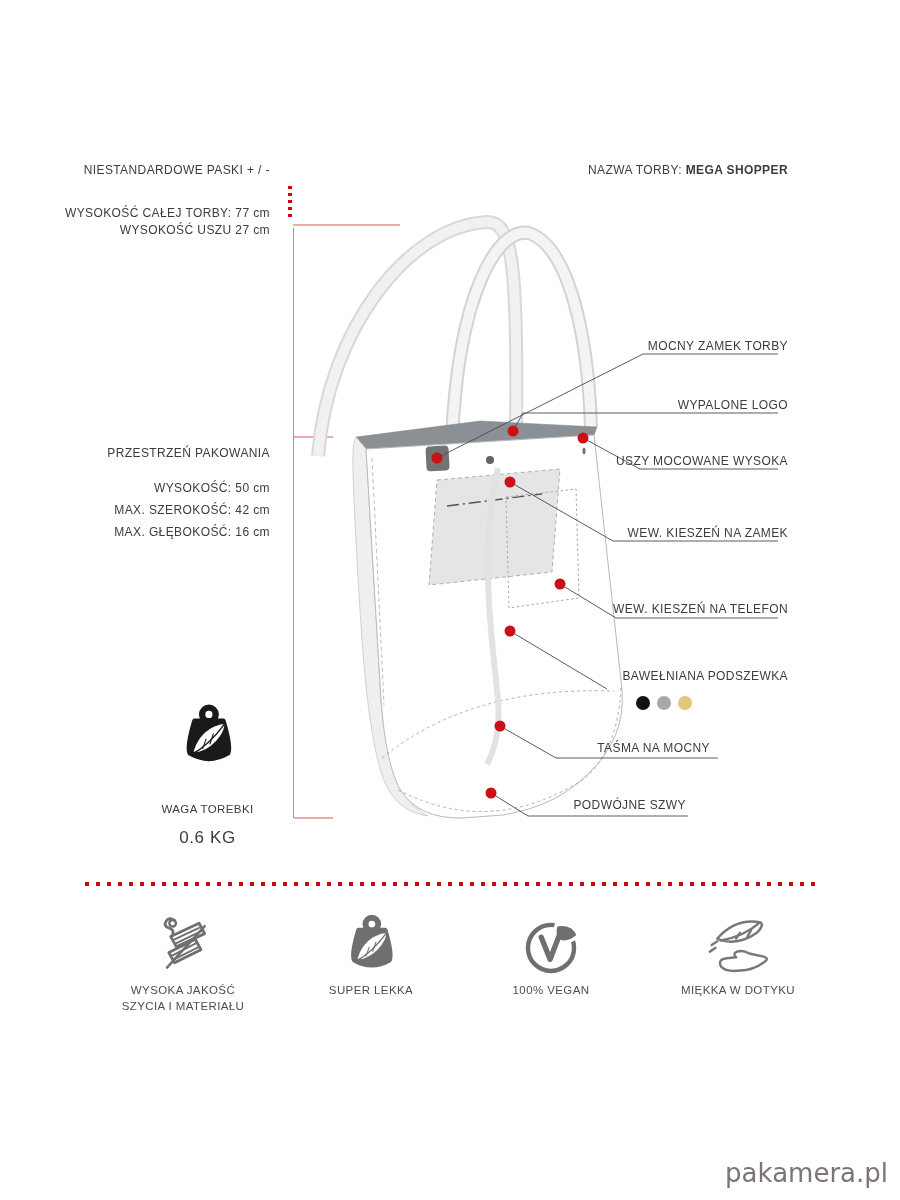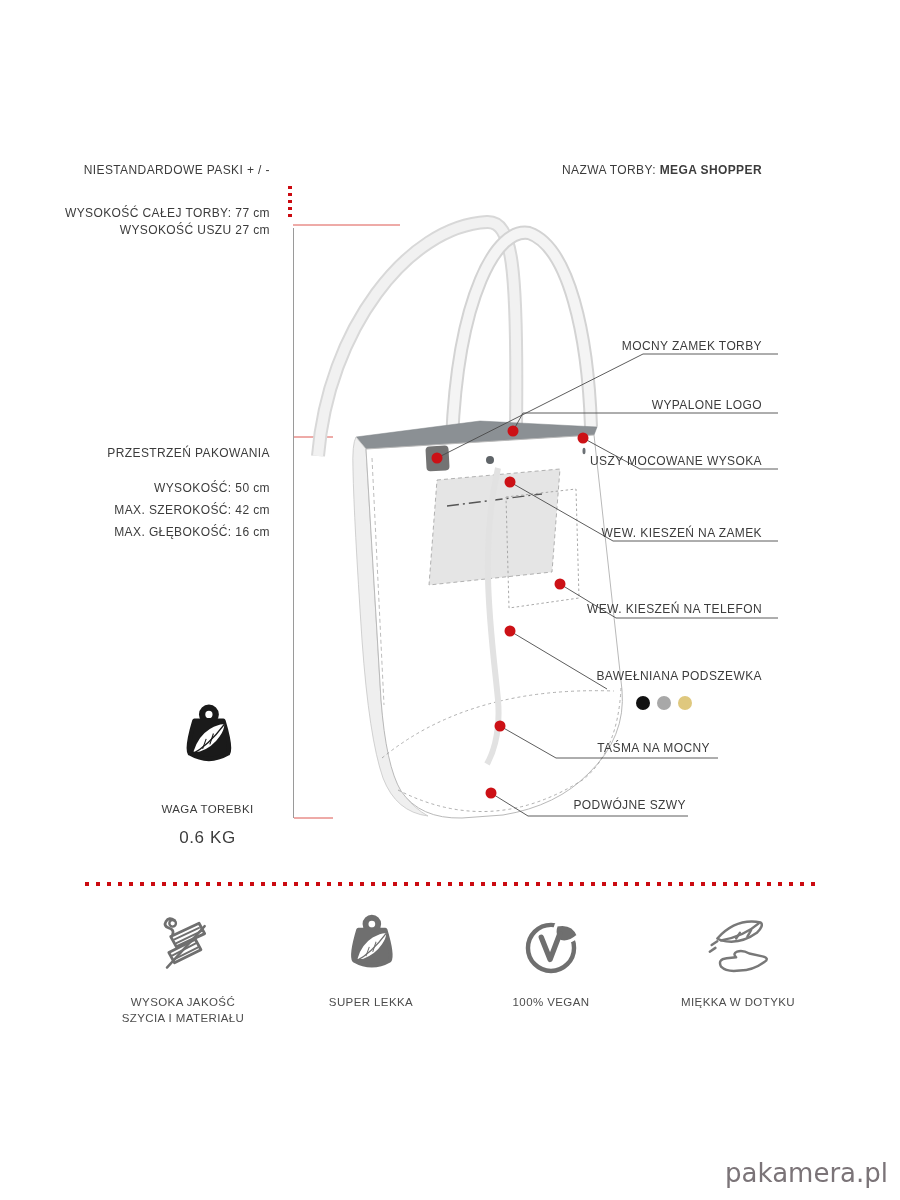--- a/index.html
+++ b/index.html
@@ -6,21 +6,21 @@
   body{
     width:900px;height:1200px;position:relative;background:#ffffff;
     font-family:"Liberation Sans",sans-serif;color:#3c3c3c;overflow:hidden;
   }
   .lbl{
     position:absolute;font-size:12px;letter-spacing:.4px;color:#3c3c3c;
     white-space:nowrap;line-height:13px;
   }
   .r{text-align:right;}
   .left-col{right:630px;}
-  .right-col{right:138px;}
+  .right-col{right:112px;}
   .bold{font-weight:bold;}
   .diagram-svg{position:absolute;left:0;top:0;}
   
   .red-dashes{
     position:absolute;left:288px;top:186px;width:4px;height:33px;
     background:repeating-linear-gradient(180deg,#cb0a10 0 3px,transparent 3px 7px);
   }
   
   .dotted-divider{
     position:absolute;left:85px;top:882px;width:731px;height:4px;
@@ -29,21 +29,21 @@
   
   .lining-dots{position:absolute;left:636px;top:696px;display:flex;gap:7px;}
   .lining-dot{width:14px;height:14px;border-radius:50%;}
   
   .weight-block{position:absolute;left:130px;top:703px;width:155px;text-align:center;}
   .weight-label{font-size:11.5px;letter-spacing:.4px;margin-top:26px;}
   .weight-value{font-size:17px;letter-spacing:.6px;margin-top:13px;color:#3c3c3c;}
   
   .feature{position:absolute;top:906px;width:170px;display:flex;flex-direction:column;align-items:center;}
   .feature .icon-box{height:72px;display:flex;align-items:flex-end;justify-content:center;}
-  .feature .f-label{margin-top:16px;font-size:11.5px;letter-spacing:.4px;color:#4d4d4d;text-align:center;line-height:16px;white-space:nowrap;}
+  .feature .f-label{margin-top:4px;font-size:11.5px;letter-spacing:.4px;color:#4d4d4d;text-align:center;line-height:16px;white-space:nowrap;}
   
   .logo{
     position:absolute;right:12px;top:1158px;font-family:"DejaVu Sans",sans-serif;
     font-weight:normal;font-size:26px;color:#7b7478;letter-spacing:0;
   }
 </style>
 </head>
 <body>
 
 <svg class="diagram-svg" width="900" height="1200" viewBox="0 0 900 1200">

